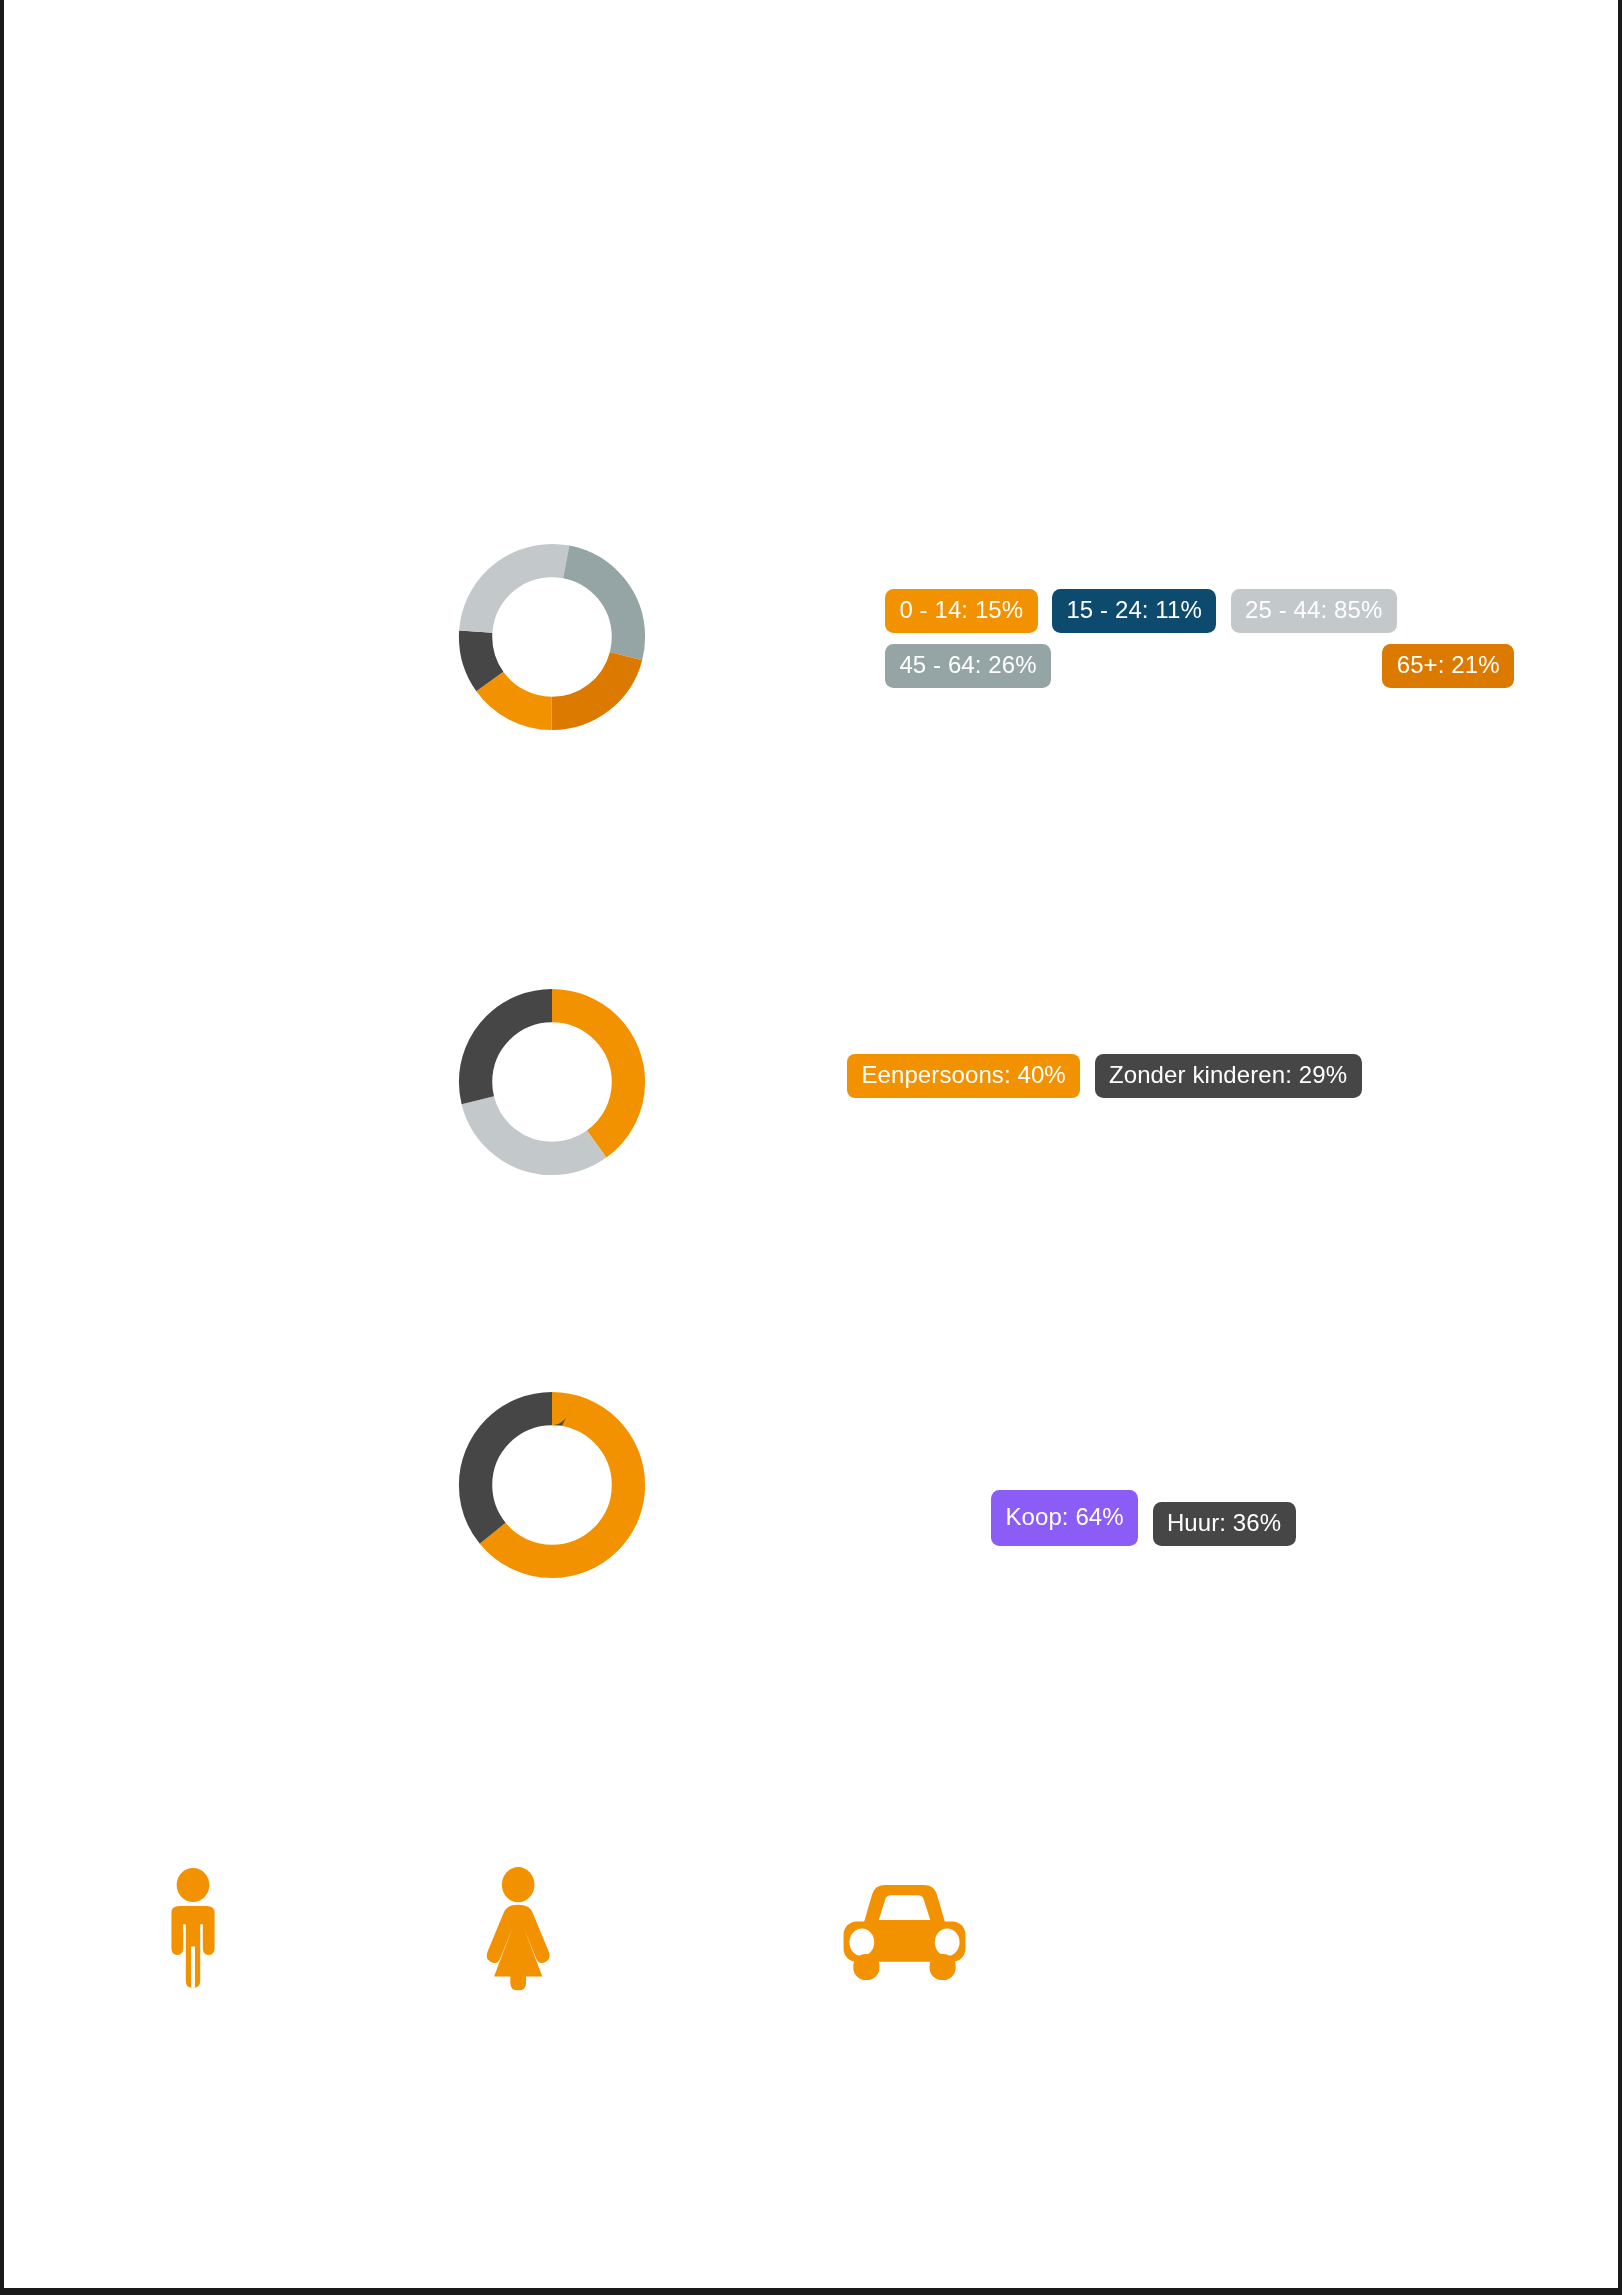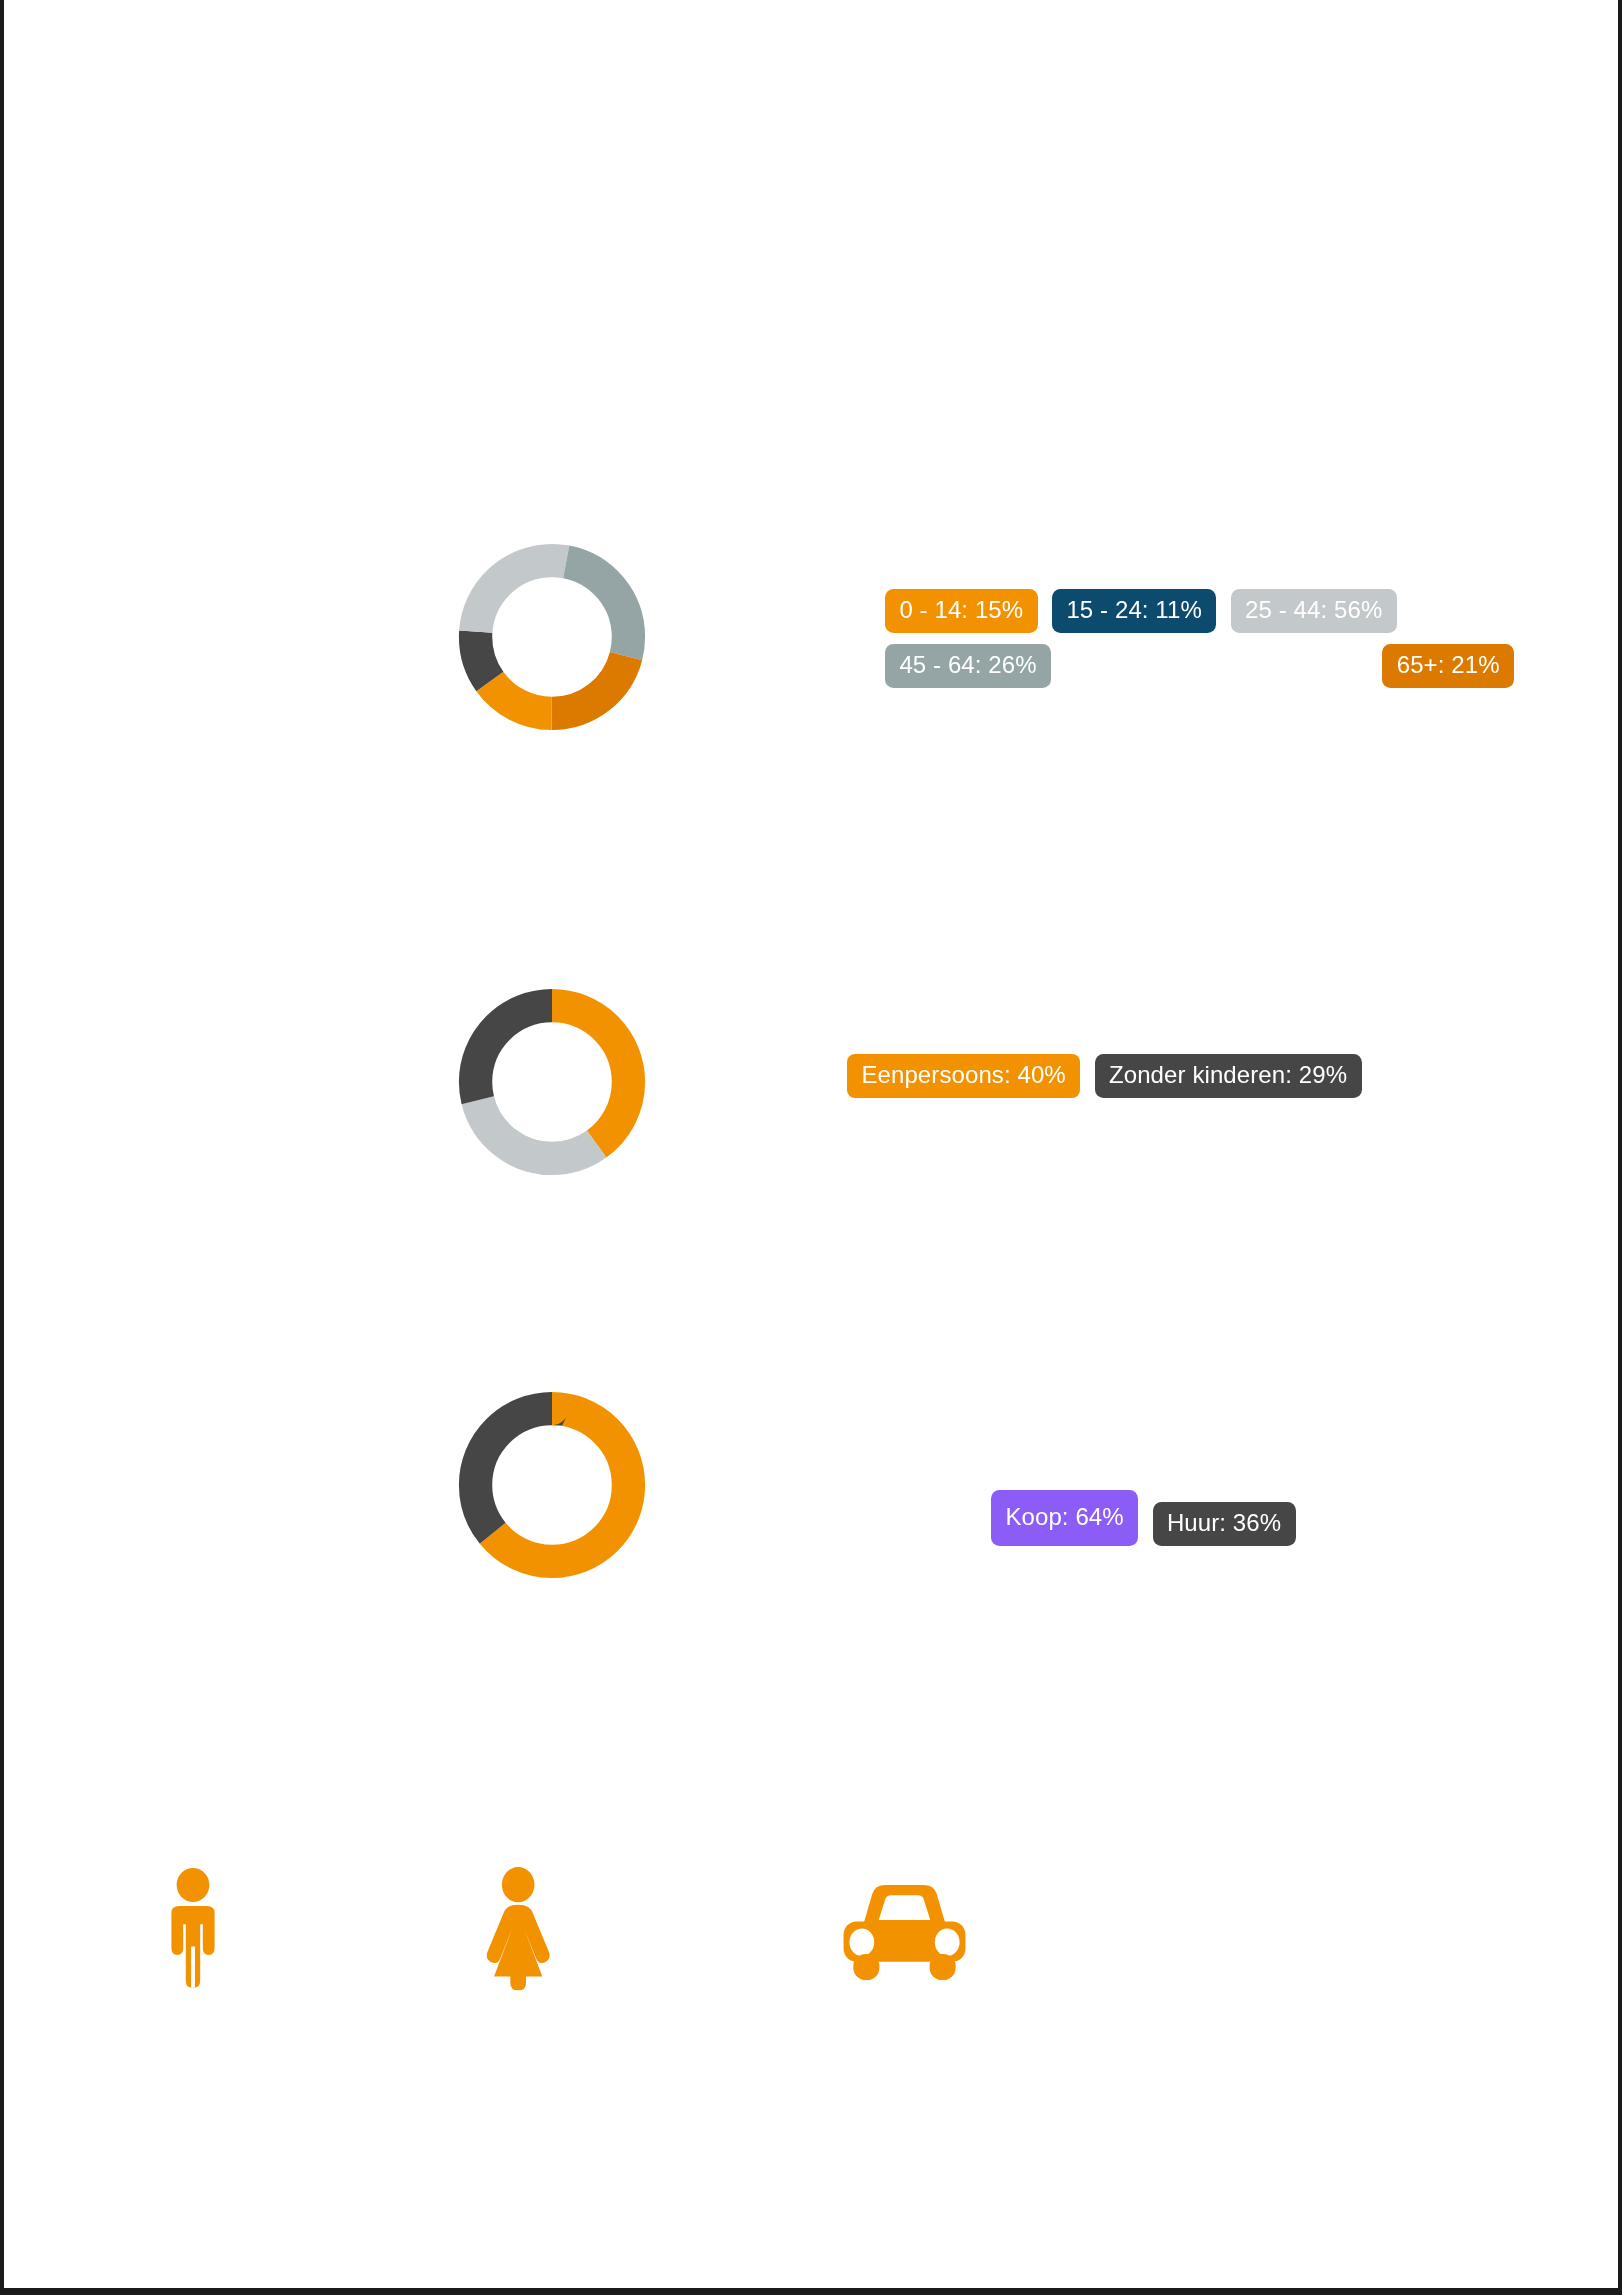--- a/index.html
+++ b/index.html
@@ -111,21 +111,21 @@
 
         <circle cx="50" cy="50" r="39" fill="none" stroke="#DC7A00" stroke-width="17" stroke-dasharray="51.47 193.64" stroke-dashoffset="-71.00" transform="rotate(-90 50 50)"></circle>
       </svg>
     </div>
   </div>
 
   <div class="legend" style="left:885px; top:589px; width:629px;">
     <div class="legend-row">
       <span class="pill" style="background:#F39200;">0 - 14: 15%</span>
       <span class="pill" style="background:#0c4a6e;">15 - 24: 11%</span>
-      <span class="pill" style="background:#C3C8CB;">25 - 44: 56%</span>
+      <span class="pill" style="background:#C3C8CB;">25 - 44: 85%</span>
     </div>
     <div class="legend-row right">
       <span class="pill" style="background:#95A5A5;">45 - 64: 26%</span>
       <span class="pill" style="background:#DC7A00;">65+: 21%</span>
     </div>
   </div>
 
   <div class="donut-wrap" style="left:454px; top:984px; width:196px; height:196px;">
     <div class="donut">
       <svg viewBox="0 0 100 100">

